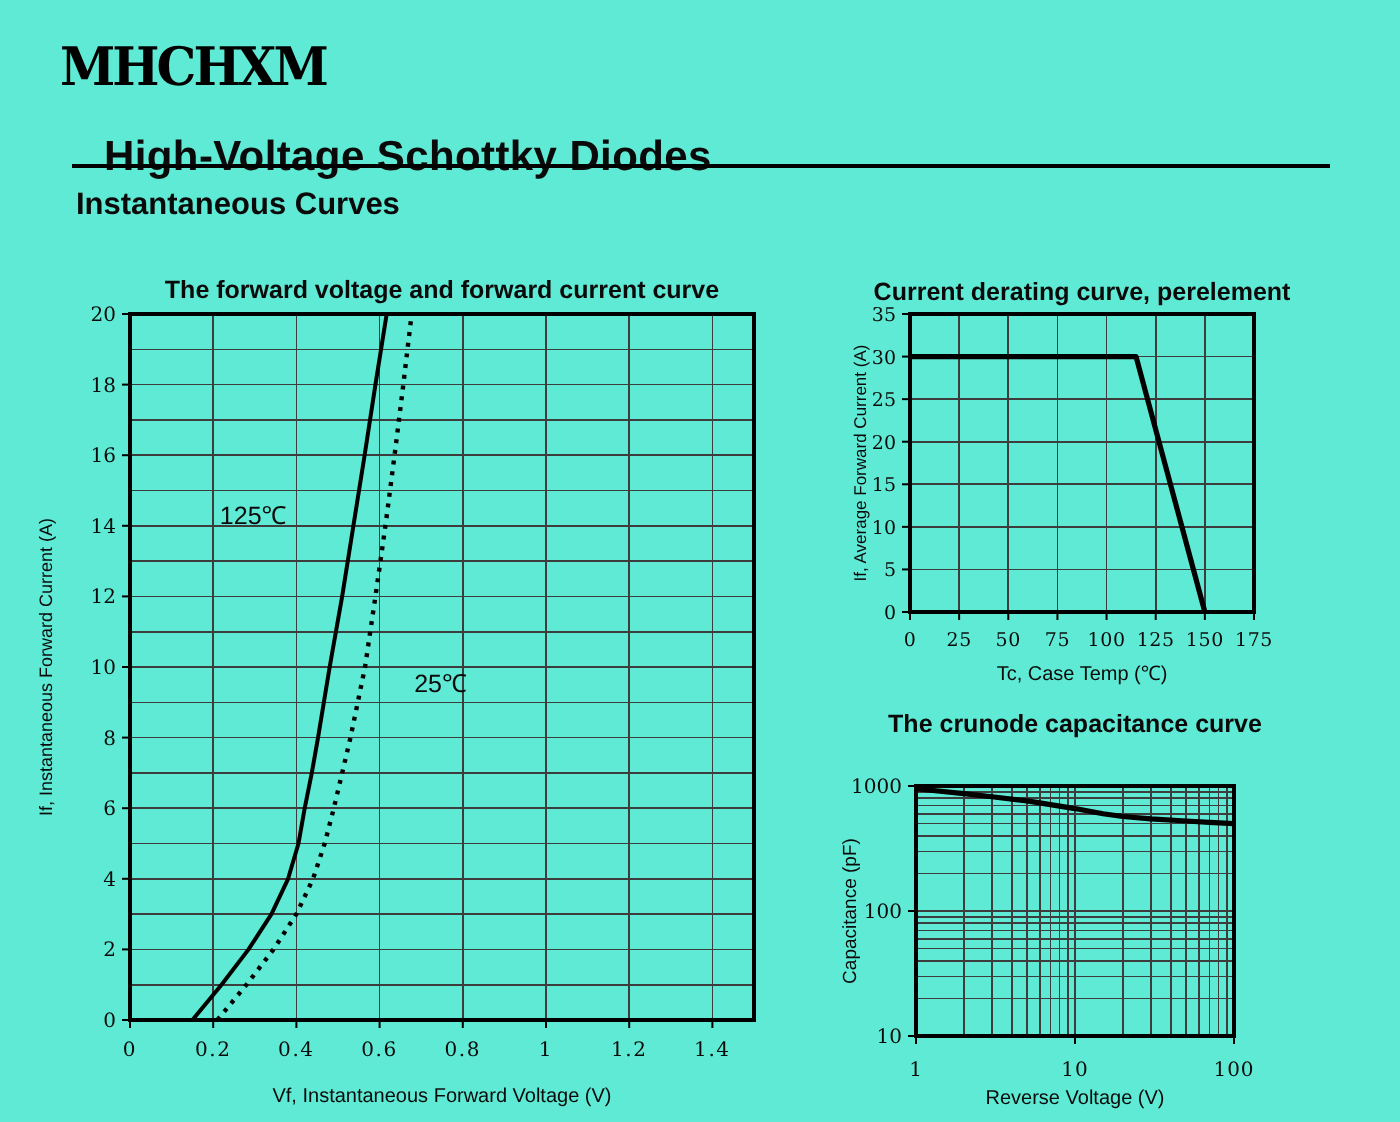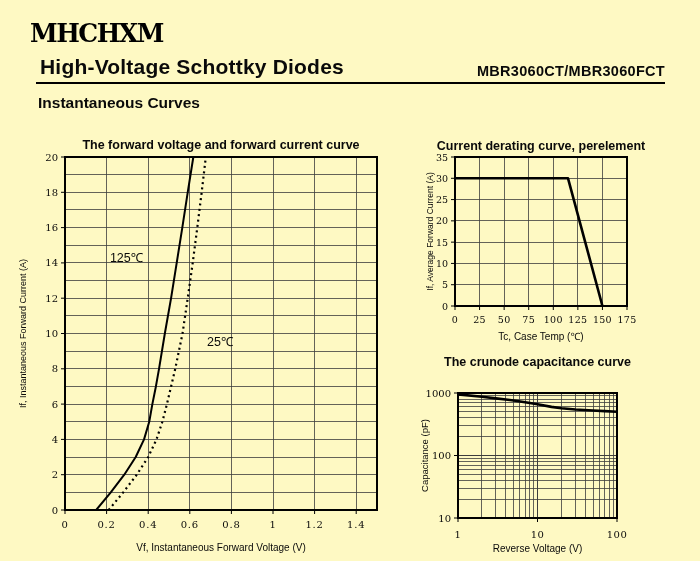--- a/index.html
+++ b/index.html
@@ -1,37 +1,36 @@
 <!DOCTYPE html>
 <html><head>
 <meta charset="utf-8">
 <style>
   html,body{margin:0;padding:0;background:#fff;}
-  .page{position:relative;width:700px;height:561px;background:#fef9c3;
+  .page{position:relative;width:700px;height:561px;background:#5eead4;
         font-family:"Liberation Sans",sans-serif;color:#111;overflow:hidden;}
   .logo{position:absolute;left:30px;top:18px;font-family:"DejaVu Serif",serif;
         font-weight:bold;font-size:25px;letter-spacing:-1.5px;color:#000;
         transform:scaleY(1.06);transform-origin:left top;}
-  .doc-title{position:absolute;left:40px;top:55px;margin:0;font-size:21px;
+  .doc-title{position:absolute;left:40px;top:55px;margin:12px;font-size:21px;
         font-weight:bold;letter-spacing:.2px;color:#0a0a0a;}
   .part-number{position:absolute;right:35px;top:63px;font-size:14.5px;
         font-weight:bold;letter-spacing:.3px;color:#0a0a0a;}
   .rule{position:absolute;left:36px;top:82px;width:629px;height:2px;background:#000;}
   .section-title{position:absolute;left:38px;top:94px;margin:0;font-size:15.5px;
         font-weight:bold;color:#0a0a0a;}
   .chart{position:absolute;}
   svg text{fill:#0a0a0a;}
 </style>
 </head>
 <body>
 
 <div class="page">
   <div class="logo">MHCHXM</div>
   <h1 class="doc-title">High-Voltage Schottky Diodes</h1>
-  <div class="part-number">MBR3060CT/MBR3060FCT</div>
   <div class="rule"></div>
   <h2 class="section-title">Instantaneous Curves</h2>
 
   <div class="chart" style="left: 12px; top: 132px;"><svg width="392" height="429" viewBox="0 0 392 429">
         <g shape-rendering="crispEdges">
           <line x1="94.6" y1="25" x2="94.6" y2="378" stroke="#3d3d3d" stroke-width="0.8"></line>
           <line x1="136.2" y1="25" x2="136.2" y2="378" stroke="#3d3d3d" stroke-width="0.8"></line>
           <line x1="177.8" y1="25" x2="177.8" y2="378" stroke="#3d3d3d" stroke-width="0.8"></line>
           <line x1="219.4" y1="25" x2="219.4" y2="378" stroke="#3d3d3d" stroke-width="0.8"></line>
           <line x1="261" y1="25" x2="261" y2="378" stroke="#3d3d3d" stroke-width="0.8"></line>

